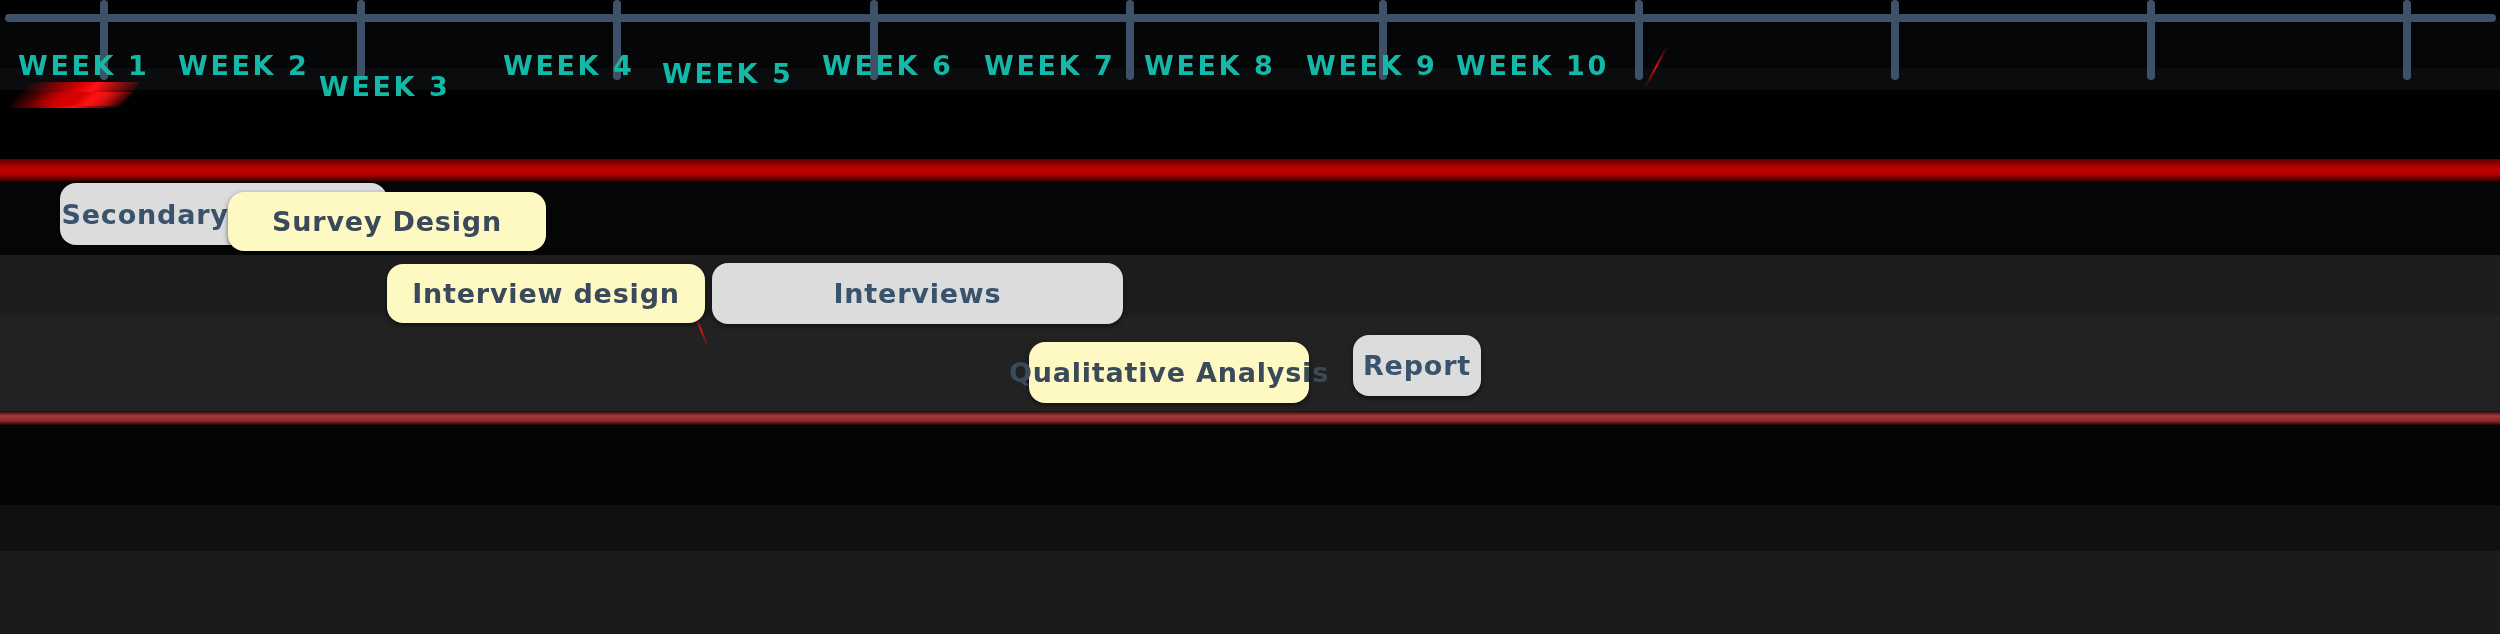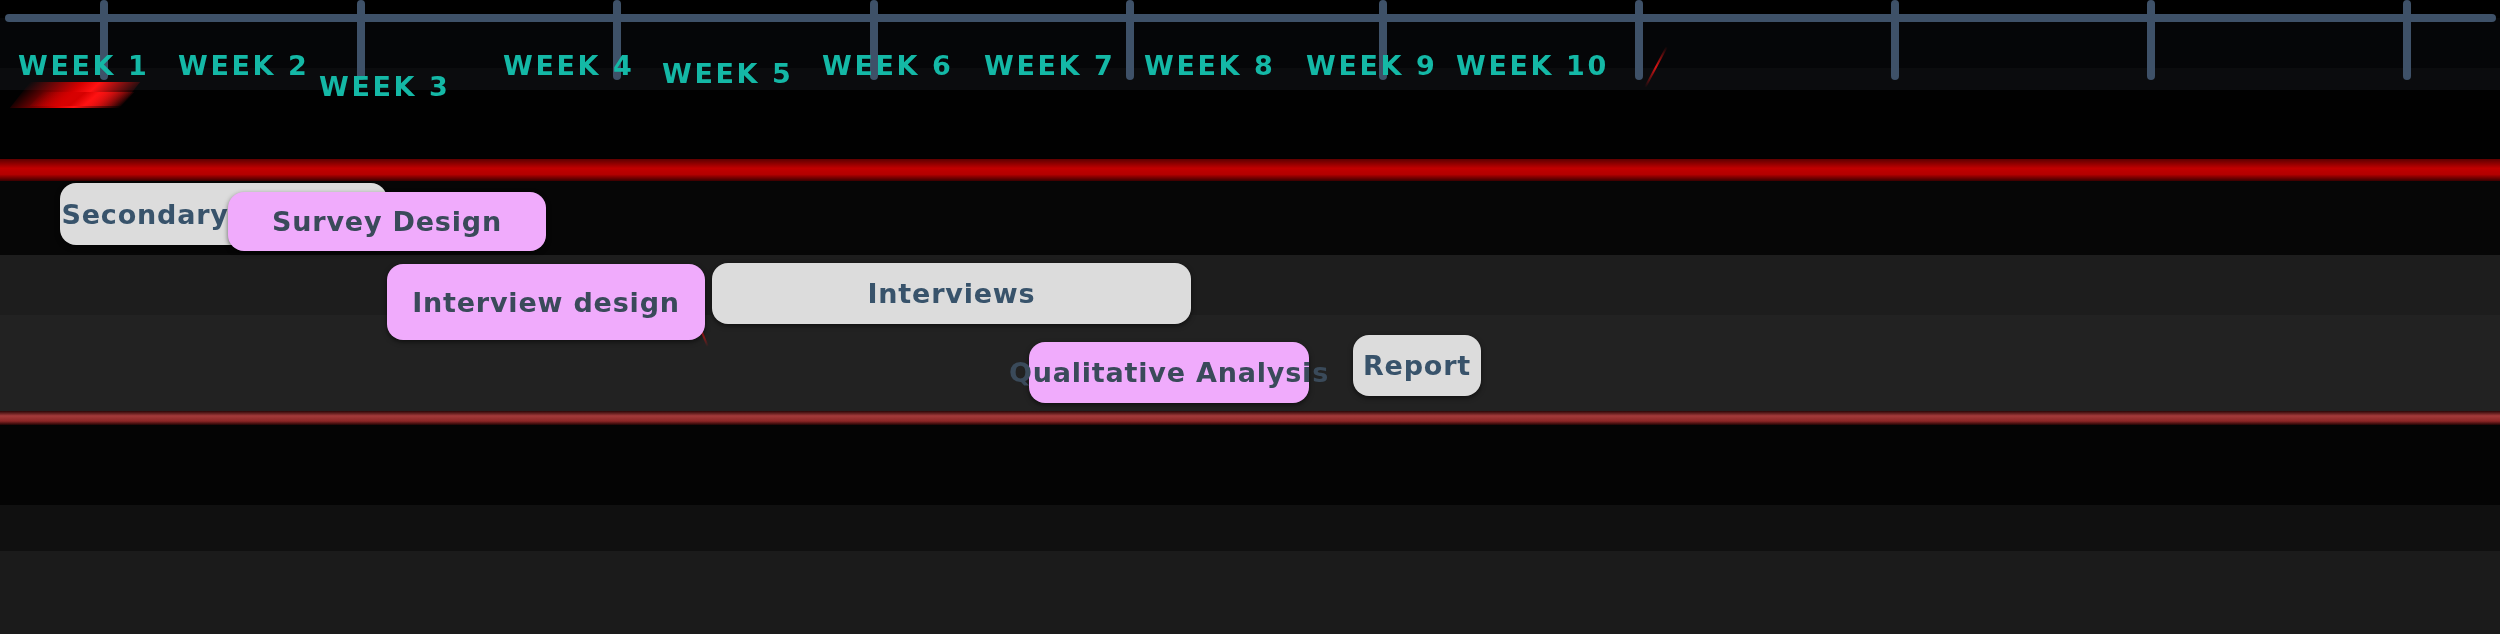--- a/index.html
+++ b/index.html
@@ -63,21 +63,21 @@
     border-radius:16px;
     display:flex;align-items:center;justify-content:center;
     box-sizing:border-box;
     font-size:27px;
     font-weight:bold;
     letter-spacing:0.8px;
     white-space:nowrap;
     box-shadow:0 2px 5px rgba(0,0,0,0.55);
   }
   .bar.grey{background:#dcdcdc;color:#38536b;}
-  .bar.teal{background:#f0abfc;color:#3a4a5a;}
+  .bar.teal{background:#fef9c3;color:#3a4a5a;}
   .bar .bar-label{pointer-events:none;}
 </style>
 </head>
 <body>
 
 <div id="canvas">
 
   <div class="bandlayer" id="bandlayer">
       <div class="band" style="top: 0px; height: 18px; background: rgb(0, 0, 0);"></div>
       <div class="band" style="top: 18px; height: 50px; background: rgb(5, 6, 8);"></div>
@@ -125,24 +125,24 @@
   <div class="reddiag" style="left:1655px;top:44px;height:46px;transform:rotate(28deg);"></div>
   <div class="reddiag" style="left:700px;top:312px;height:36px;transform:rotate(-22deg);"></div>
 
   <div id="barlayer">
       <div class="bar grey" style="left: 60px; top: 183px; width: 327px; height: 62px;">
         <span class="bar-label">Secondary Research</span>
       </div>
       <div class="bar teal" style="left: 228px; top: 192px; width: 318px; height: 59px;">
         <span class="bar-label">Survey Design</span>
       </div>
-      <div class="bar teal" style="left: 387px; top: 264px; width: 318px; height: 76px;">
+      <div class="bar teal" style="left: 387px; top: 264px; width: 318px; height: 59px;">
         <span class="bar-label">Interview design</span>
       </div>
-      <div class="bar grey" style="left: 712px; top: 263px; width: 479px; height: 61px;">
+      <div class="bar grey" style="left: 712px; top: 263px; width: 411px; height: 61px;">
         <span class="bar-label">Interviews</span>
       </div>
       <div class="bar teal" style="left: 1029px; top: 342px; width: 280px; height: 61px;">
         <span class="bar-label">Qualitative Analysis</span>
       </div>
       <div class="bar grey" style="left: 1353px; top: 335px; width: 128px; height: 61px;">
         <span class="bar-label">Report</span>
       </div>
     </div>
 

